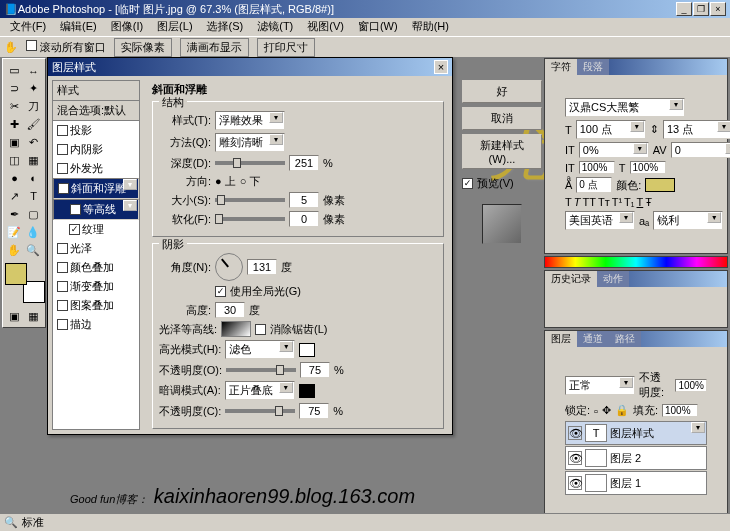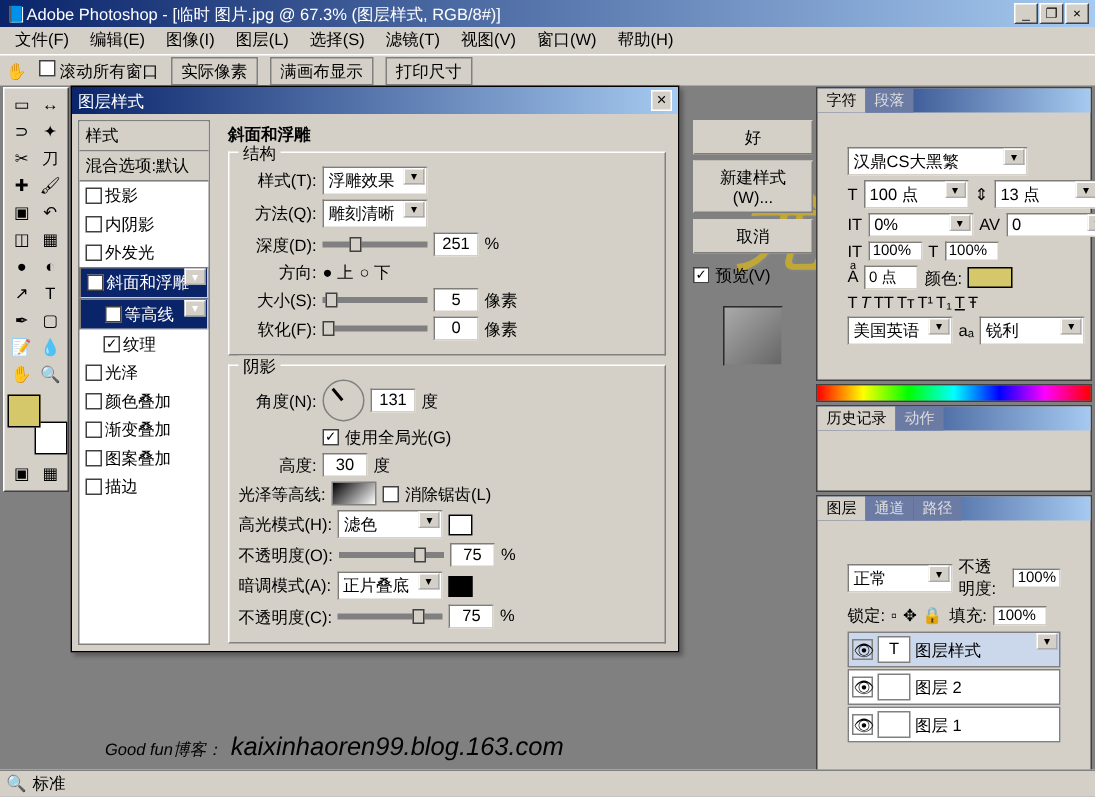--- a/index.html
+++ b/index.html
@@ -45,21 +45,21 @@
 .panel-tabs .tab{background:#d4d0c8;color:#000;padding:1px 6px;font-size:10px;}
 .panel-tabs .tab.inactive{background:#6b7ba4;color:#ddd;}
 .panel-body{padding:20px;}
 .tiny-inp{width:36px;border:1px inset #d4d0c8;background:#fff;padding:0 2px;font-size:10px;}
 .layer-row{display:flex;align-items:center;gap:3px;padding:2px;border:1px solid #808080;margin:1px 0;background:#fff;}
 .layer-row.sel{background:#cbd8ec;}
 .eye{width:14px;height:14px;border:1px solid #808080;text-align:center;}
 .thumb-box{width:22px;height:18px;border:1px solid #808080;background:#fff;}
 .statusbar{position:absolute;bottom:0;left:0;right:0;height:18px;background:#d4d0c8;border-top:1px solid #808080;display:flex;align-items:center;padding:0 4px;gap:4px;}
 .watermark{position:absolute;bottom:22px;left:70px;font-family:cursive;font-size:22px;font-style:italic;color:#000;}
-.watermark .url{font-size:17px;}
+.watermark .url{font-size:20px;}
 .gold-t{position:absolute;top:55px;right:180px;font-size:60px;color:#c0a838;font-style:italic;text-shadow:1px 1px 2px #888;}
 .color-ramp{height:10px;background:linear-gradient(to right,red,yellow,lime,cyan,blue,magenta,red);}
 </style>
 </head>
 <body>
 
 <div class="titlebar">
   <span>📘</span>
   <span>Adobe Photoshop - [临时 图片.jpg @ 67.3% (图层样式, RGB/8#)]</span>
   <div class="btns">
@@ -398,22 +398,22 @@
             <div class="num">75</div>
             <span>%</span>
           </div>
       </div>
     </div>
   </div>
 </div>
 
 <div style="position:absolute;top:80px;left:462px;width:80px;display:flex;flex-direction:column;gap:4px">
   <div class="btn">好</div>
+  <div class="btn">取消</div>
   <div class="btn">新建样式(W)...</div>
-  <div class="btn">取消</div>
   <div class="row">
       <span class="cb">✓</span>
       <span>预览(V)</span>
     </div>
   <div style="width:40px;height:40px;border:1px inset #808080;background:linear-gradient(135deg,#aaa,#666);margin:6px auto"></div>
 </div>
 
 <div class="watermark"><span>Good fun博客：</span> <span class="url">kaixinhaoren99.blog.163.com</span></div>
 
 <div class="statusbar">

